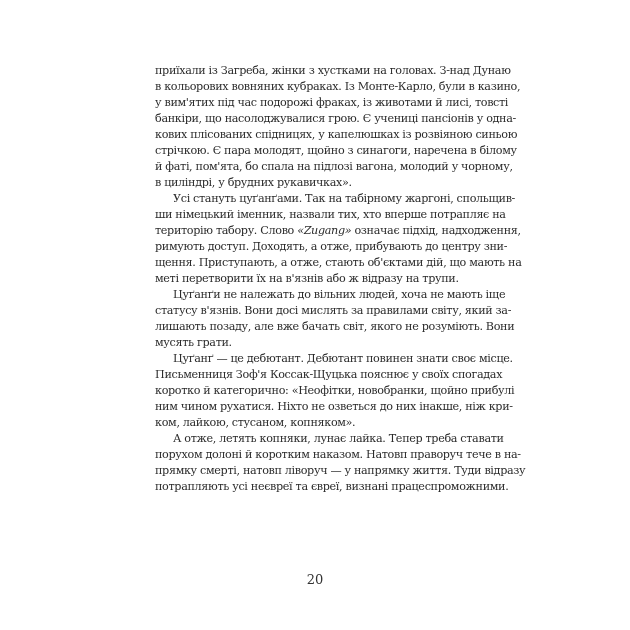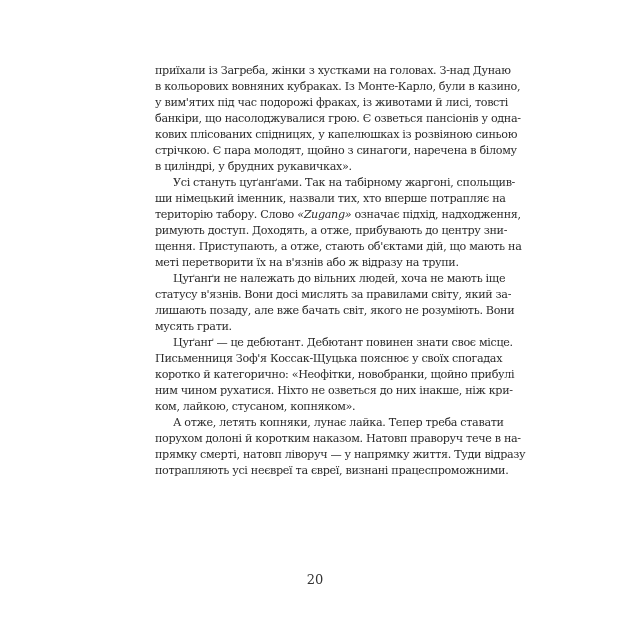--- a/index.html
+++ b/index.html
@@ -23,23 +23,24 @@
 </style>
 </head>
 <body>
 
 <div class="page">
   <div class="text-block">
     <div class="para">
       <span class="line">приїхали із Загреба, жінки з хустками на головах. З-над Дунаю</span>
       <span class="line">в кольорових вовняних кубраках. Із Монте-Карло, були в казино,</span>
       <span class="line">у вим'ятих під час подорожі фраках, із животами й лисі, товсті</span>
-      <span class="line">банкіри, що насолоджувалися грою. Є озветься пансіонів у одна-</span>
+      <span class="line">банкіри, що насолоджувалися грою. Є учениці пансіонів у одна-</span>
       <span class="line">кових плісованих спідницях, у капелюшках із розвіяною синьою</span>
       <span class="line">стрічкою. Є пара молодят, щойно з синагоги, наречена в білому</span>
+      <span class="line">й фаті, пом'ята, бо спала на підлозі вагона, молодий у чорному,</span>
       <span class="line last">в циліндрі, у брудних рукавичках».</span>
     </div>
     <div class="para">
       <span class="line indent">Усі стануть цуґанґами. Так на табірному жаргоні, спольщив-</span>
       <span class="line">ши німецький іменник, назвали тих, хто вперше потрапляє на</span>
       <span class="line">територію табору. Слово <em>«Zugang»</em> означає підхід, надходження,</span>
       <span class="line">римують доступ. Доходять, а отже, прибувають до центру зни-</span>
       <span class="line">щення. Приступають, а отже, стають об'єктами дій, що мають на</span>
       <span class="line last">меті перетворити їх на в'язнів або ж відразу на трупи.</span>
     </div>

